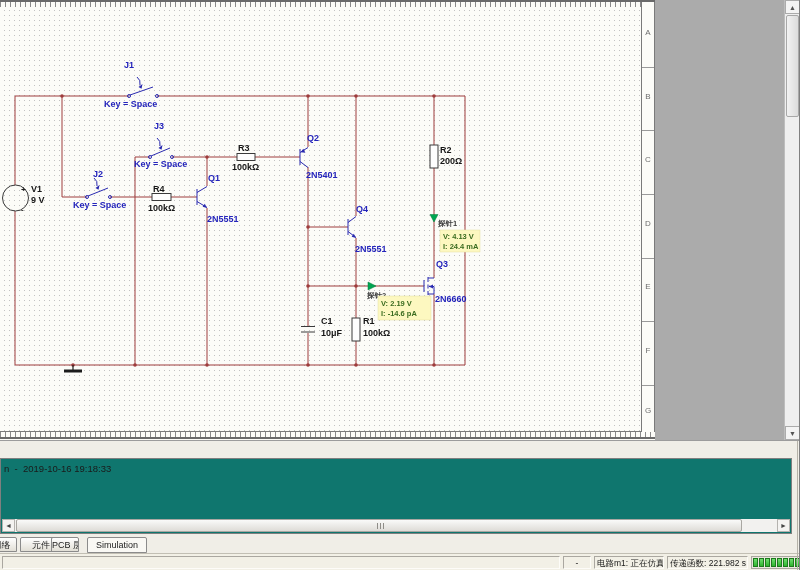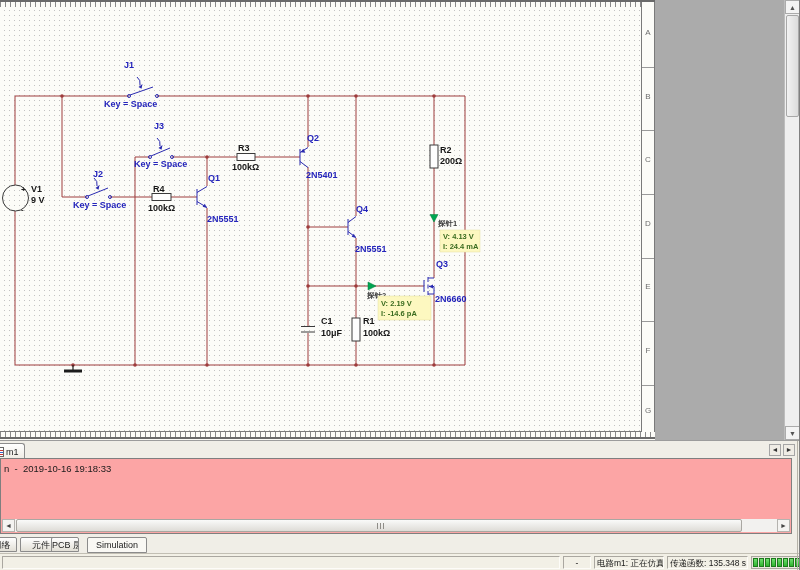--- a/index.html
+++ b/index.html
@@ -57,21 +57,21 @@
 
   .doc-tabbar { position:absolute; left:0; top:0; width:800px; height:17px; background:#f0eee7; }
   .doc-tab { position:absolute; left:-8px; top:2px; height:15px; padding:1px 5px 0 3px; background:linear-gradient(#ffffff,#efece5);
              border:1px solid #8c8c8c; border-bottom:none; border-radius:3px 3px 0 0;
              font-size:9px; color:#222; display:flex; align-items:center; gap:2px; }
   .doc-icon { width:8px; height:10px; background:#fff; border:1px solid #666; position:relative; flex:0 0 auto; }
   .doc-icon::before { content:""; position:absolute; left:1px; top:2px; width:5px; height:1px; background:#c33; box-shadow:0 2px 0 #36c, 0 4px 0 #c33; }
   .tab-scroll-btn { position:absolute; top:3px; width:12px; height:12px; background:#efece5; border:1px solid #a5a5a5;
              font-size:7px; line-height:10px; text-align:center; color:#333; }
 
-  .results-panel { position:absolute; left:0; top:17px; width:792px; height:76px; background:#fca5a5; border:1px solid #7f7f7f; }
+  .results-panel { position:absolute; left:0; top:17px; width:792px; height:76px; background:#0f766e; border:1px solid #7f7f7f; }
   .log-line { position:absolute; left:3px; top:4px; font-size:9.5px; color:#1a1a1a; white-space:pre; }
   .hscroll { position:absolute; left:1px; right:1px; bottom:1px; height:13px; background:#f2f1ef; }
   .hscroll .btn { position:absolute; top:0; width:13px; height:13px; background:#f4f3f1; border:1px solid #b5b3af;
                   font-size:7px; line-height:11px; text-align:center; color:#444; }
   .hscroll .btn.left { left:0; }
   .hscroll .btn.right { right:0; }
   .hscroll .thumb { position:absolute; left:14px; top:0; width:726px; height:13px; background:linear-gradient(#fafaf9,#dedcd7);
                   border:1px solid #a9a7a2; border-radius:2px; }
   .hscroll .grip { position:absolute; left:360px; top:3px; width:8px; height:6px;
                   background:repeating-linear-gradient(90deg,#8f8d88 0 1px,transparent 1px 3px); }
@@ -278,28 +278,20 @@
 
     <div class="vscroll">
       <div class="btn up">▲</div>
       <div class="thumb"></div>
       <div class="btn down">▼</div>
     </div>
   </div>
 
   <div class="bottom-chrome">
 
-    <div class="doc-tabbar">
-      <div class="doc-tab">
-        <span class="doc-icon"></span>
-        <span>m1</span>
-      </div>
-      <div class="tab-scroll-btn" style="left:769px">◄</div>
-      <div class="tab-scroll-btn" style="left:783px">►</div>
-    </div>
 
     <div class="results-panel">
       <div class="log-line">n  -  2019-10-16 19:18:33</div>
       <div class="hscroll">
         <div class="btn left">◄</div>
         <div class="thumb">
             <div class="grip"></div>
           </div>
         <div class="btn right">►</div>
       </div>
@@ -309,21 +301,21 @@
       <div class="btab" style="left:-14px; width:31px">网络</div>
       <div class="btab" style="left:20px; width:42px">元件</div>
       <div class="btab" style="left:51px; width:28px">PCB 层</div>
       <div class="btab active" style="left:87px; width:60px">Simulation</div>
     </div>
 
     <div class="statusbar">
       <div class="sb-sec" style="left:2px; width:558px"></div>
       <div class="sb-sec" style="left:563px; width:28px; text-align:center">-</div>
       <div class="sb-sec" style="left:594px; width:70px">电路m1: 正在仿真...</div>
-      <div class="sb-sec" style="left:667px; width:81px">传递函数: 135.348 s</div>
+      <div class="sb-sec" style="left:667px; width:81px">传递函数: 221.982 s</div>
       <div class="sb-progress">
           <div class="led"></div>
           <div class="led"></div>
           <div class="led"></div>
           <div class="led"></div>
           <div class="led"></div>
           <div class="led"></div>
           <div class="led"></div>
           <div class="led"></div>
         </div>

